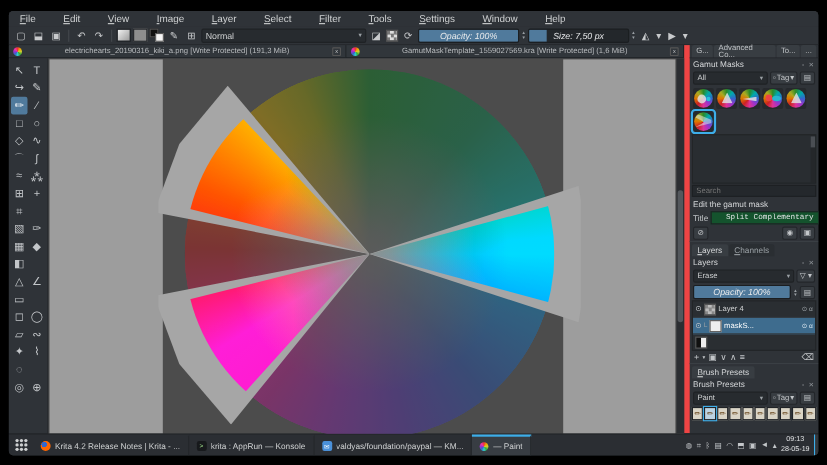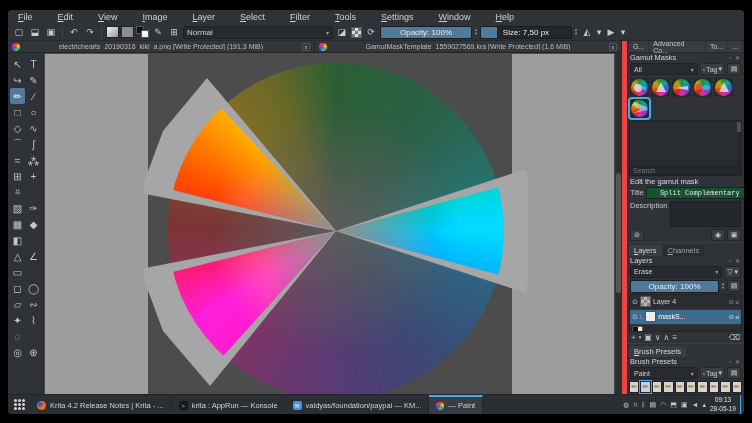--- a/index.html
+++ b/index.html
@@ -25,21 +25,21 @@
   .fgbg { position:relative; width:13px; height:12px; }
   .fgbg .fg { position:absolute; left:0; top:0; width:8px; height:8px; background:#111; border:1px solid #555; }
   .fgbg .bg { position:absolute; right:0; bottom:0; width:8px; height:8px; background:#f5f5f5; border:1px solid #555; }
   .combo { display:flex; align-items:center; justify-content:space-between; background:#272b2f;
            border:1px solid #1f2225; color:#cfd1d2; font-size:8px; padding:0 3px; height:13px; border-radius:2px; }
   .combo .arrow { font-size:6px; color:#9aa0a5; margin-left:4px; }
   .combo.blend { width:150px; }
   .slider { position:relative; height:13px; background:#23272b; border:1px solid #1b1e21; border-radius:2px;
             color:#e8eaec; font-size:8px; overflow:hidden; }
   .slider .fill { position:absolute; left:0; top:0; bottom:0; background:#507a9c; }
-  .slider .txt { position:relative; display:flex; align-items:center; justify-content:center; height:100%; }
+  .slider .txt { position:relative; display:flex; align-items:center; justify-content:center; height:100%;font-style:italic; }
   .spin { display:flex; flex-direction:column; justify-content:center; color:#9aa0a5; font-size:4px; line-height:4px; }
   .checker { width:11px; height:11px; border:1px solid #555;
              background:conic-gradient(#ddd 0 25%,#777 0 50%,#ddd 0 75%,#777 0) 0 0/6px 6px; }
 
   
   .main { flex:1; display:flex; min-height:0; }
   .left-col { flex:1; display:flex; flex-direction:column; min-width:0; }
   .doc-tabbar { height:12px; display:flex; background:#26292d; border-bottom:1px solid #202327; }
   .doc-tab { flex:1; display:flex; align-items:center; gap:3px; padding:0 4px; background:#31363b;
              border-right:1px solid #202327; color:#b9bcbf; font-size:7px; }
@@ -365,24 +365,20 @@
       </div>
       <input class="search" placeholder="Search" style="">
 
       <div class="sec-head">
         <span>Edit the gamut mask</span>
       </div>
       <div class="row">
         <span class="field-label">Title</span>
         <input class="tfield" value="Split Complementary" style="">
       </div>
-      <div class="row" style="align-items:flex-start">
-        <span class="field-label">Description</span>
-        <div class="dfield"></div>
-      </div>
       <div class="row">
         <span class="btn-sm">⊘</span>
         <span style="flex:1"></span>
         <span class="btn-sm">◉</span>
         <span class="btn-sm">▣</span>
       </div>
 
       <div class="tabs2">
         <span class="tab2">Layers</span>
         <span class="tab2 inactive">Channels</span>

